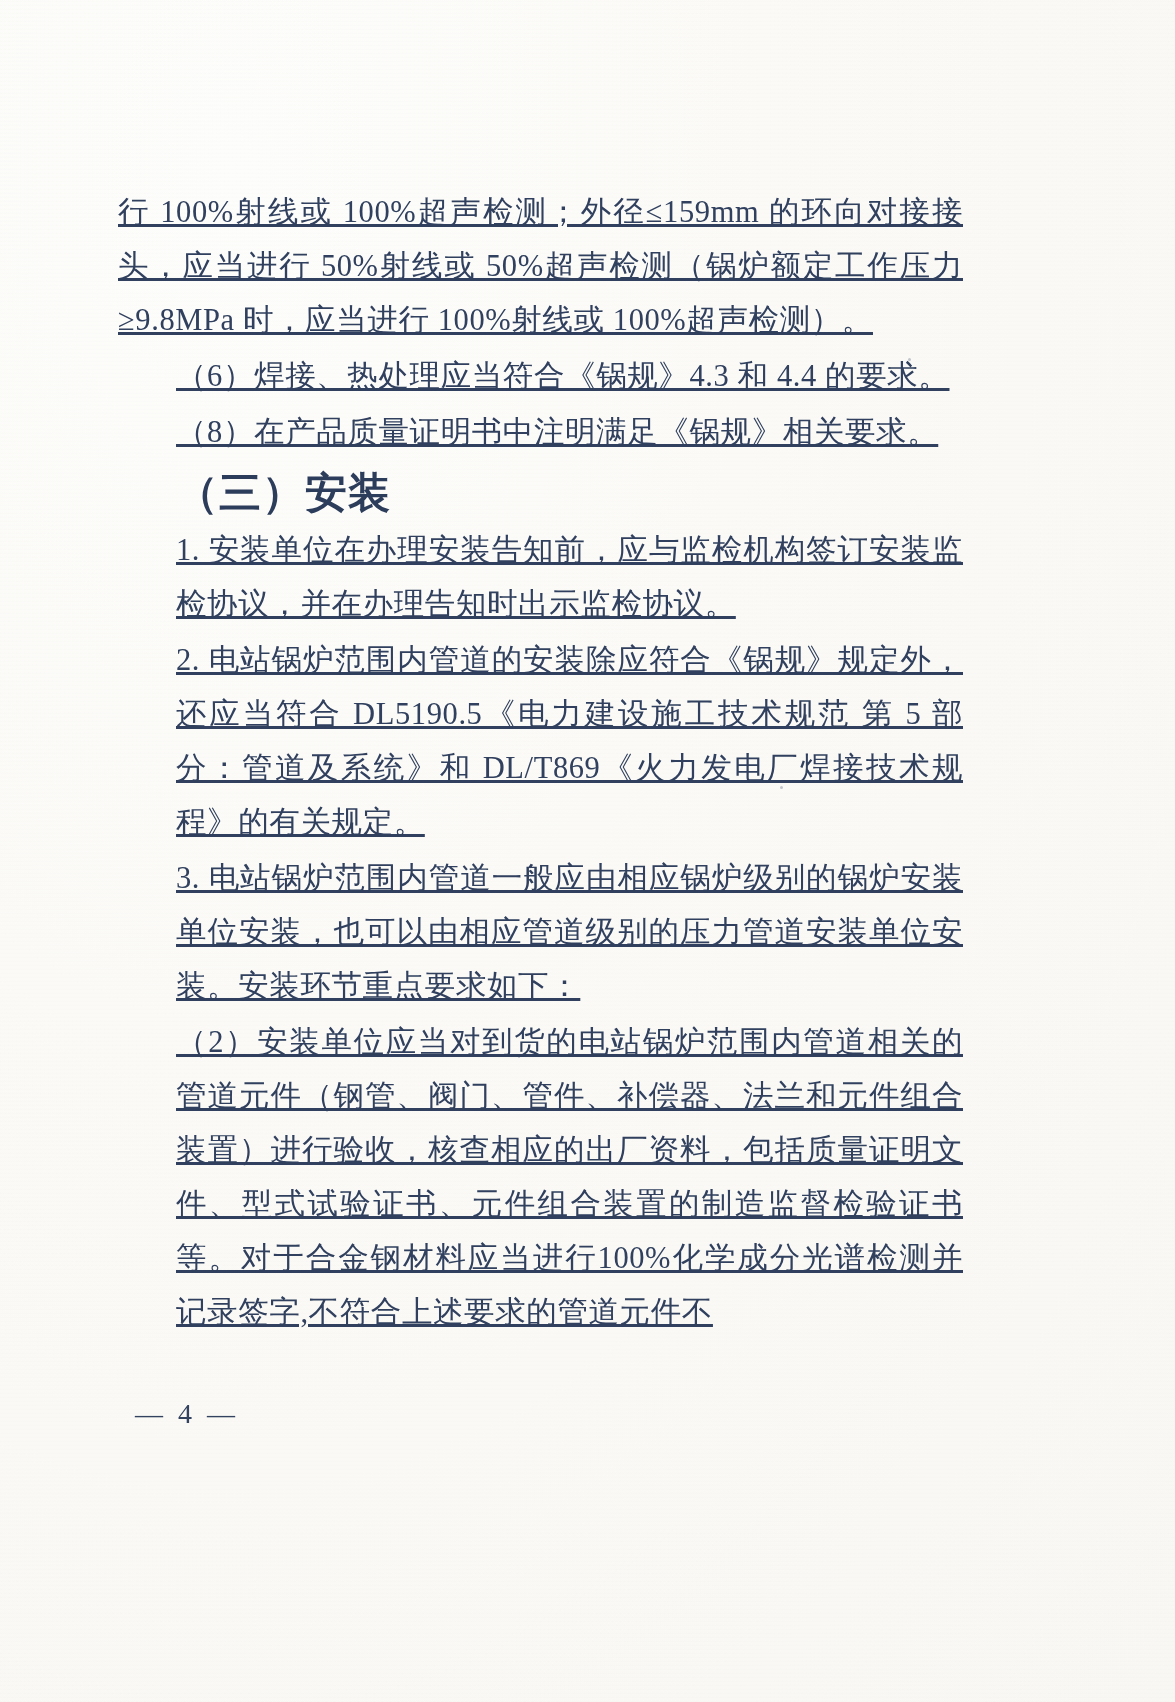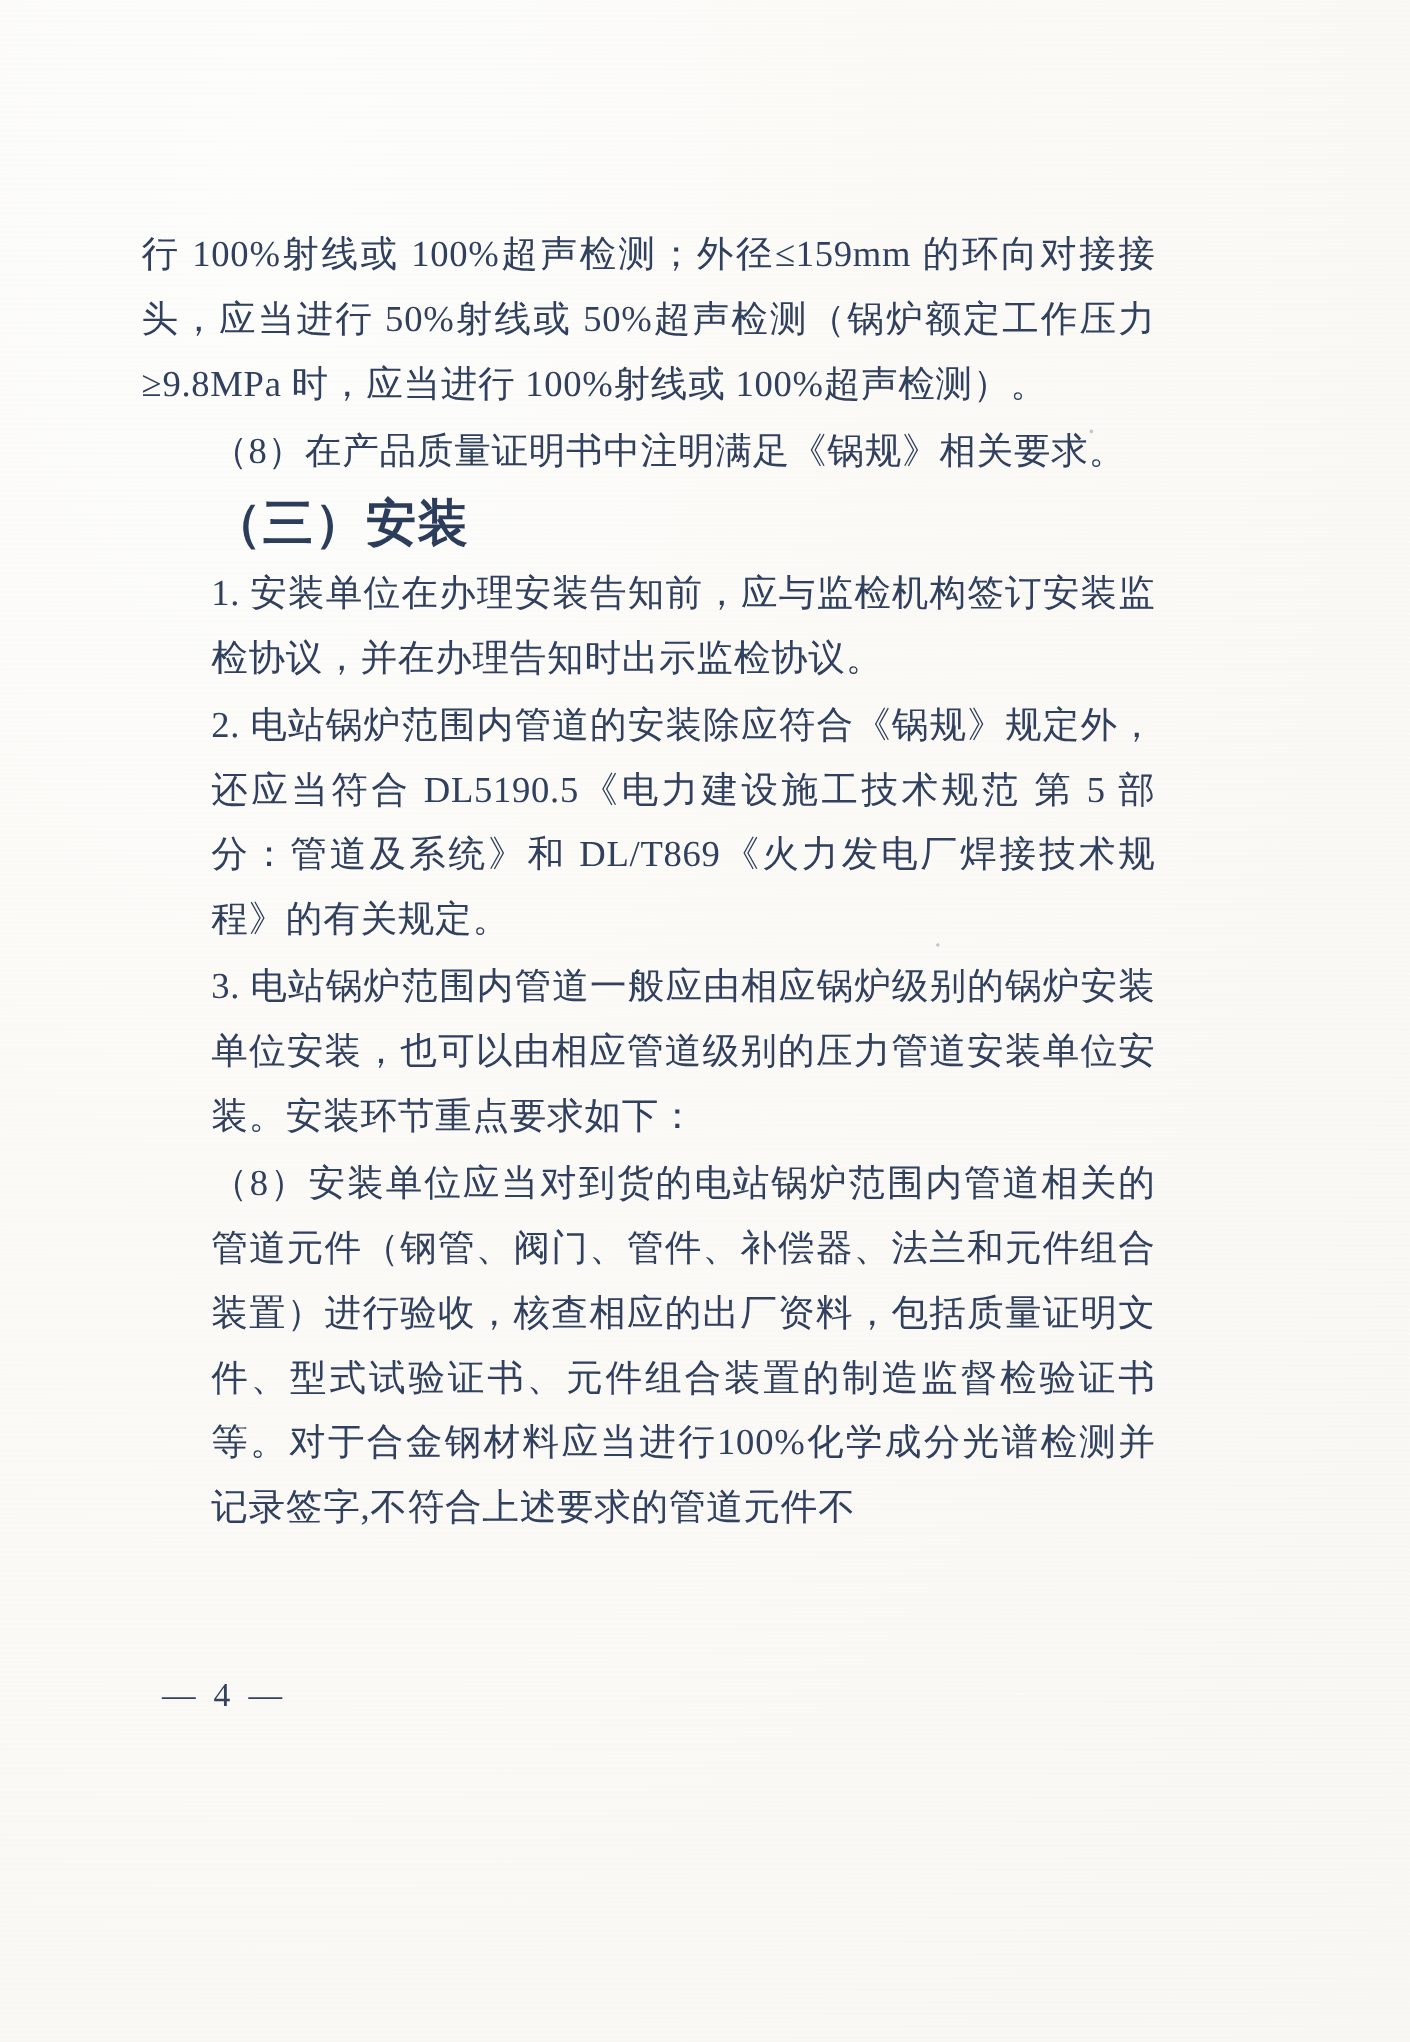--- a/index.html
+++ b/index.html
@@ -38,20 +38,21 @@
   }
   .para {
     font-size: 30.5px;
     line-height: 54px;
     letter-spacing: 0.6px;
     color: #30405e;
     margin: 0 0 2px 0;
     text-align: justify;
     text-justify: inter-ideograph;
     font-weight: 400;
+    text-decoration: underline;
   }
   .p-ind {
     padding-left: 58px;
     text-indent: 0;
   }
   .heading {
     font-size: 42px;
     line-height: 56px;
     font-weight: 700;
     padding-left: 58px;
@@ -77,32 +78,33 @@
 </style>
 </head>
 <body>
 
 <div class="page">
   <div class="content">
 
     <p class="para">行 100%射线或 100%超声检测；外径≤159mm 的环向对接接头，应当进行 50%射线或 50%超声检测（锅炉额定工作压力≥9.8MPa 时，应当进行 100%射线或 100%超声检测）。</p>
 
 
+    <p class="para p-ind">（6）焊接、热处理应当符合《锅规》4.3 和 4.4 的要求。</p>
 
     <p class="para p-ind">（8）在产品质量证明书中注明满足《锅规》相关要求。</p>
 
     <h2 class="heading">（三）安装</h2>
 
     <p class="para p-ind">1. 安装单位在办理安装告知前，应与监检机构签订安装监检协议，并在办理告知时出示监检协议。</p>
 
     <p class="para p-ind">2. 电站锅炉范围内管道的安装除应符合《锅规》规定外，还应当符合 DL5190.5《电力建设施工技术规范 第 5 部分：管道及系统》和 DL/T869《火力发电厂焊接技术规程》的有关规定。</p>
 
     <p class="para p-ind">3. 电站锅炉范围内管道一般应由相应锅炉级别的锅炉安装单位安装，也可以由相应管道级别的压力管道安装单位安装。安装环节重点要求如下：</p>
 
-    <p class="para p-ind">（8）安装单位应当对到货的电站锅炉范围内管道相关的管道元件（钢管、阀门、管件、补偿器、法兰和元件组合装置）进行验收，核查相应的出厂资料，包括质量证明文件、型式试验证书、元件组合装置的制造监督检验证书等。对于合金钢材料应当进行100%化学成分光谱检测并记录签字,不符合上述要求的管道元件不</p>
+    <p class="para p-ind">（2）安装单位应当对到货的电站锅炉范围内管道相关的管道元件（钢管、阀门、管件、补偿器、法兰和元件组合装置）进行验收，核查相应的出厂资料，包括质量证明文件、型式试验证书、元件组合装置的制造监督检验证书等。对于合金钢材料应当进行100%化学成分光谱检测并记录签字,不符合上述要求的管道元件不</p>
 
   </div>
 
   <div class="page-number">— 4 —</div>
 
   <span class="dot" style="left:908px; top:358px;"></span>
   <span class="dot" style="left:780px; top:786px;"></span>
   <div class="scan-noise"></div>
 </div>
 

